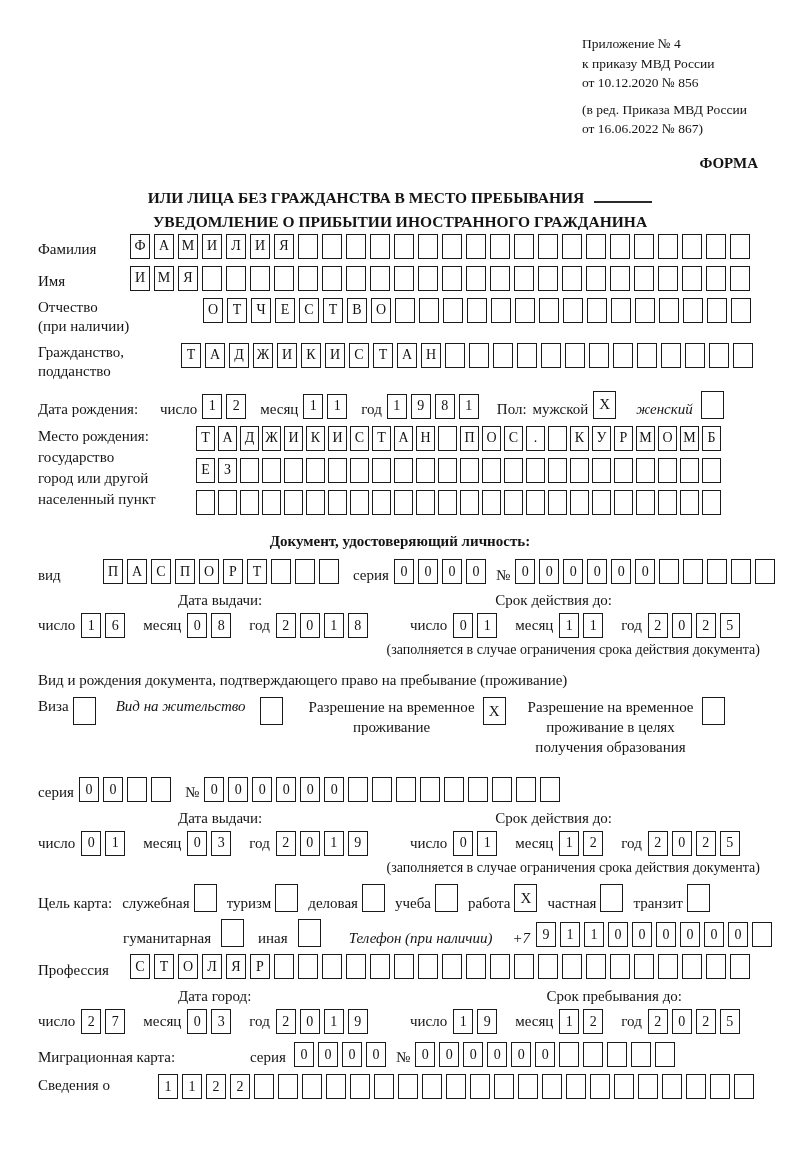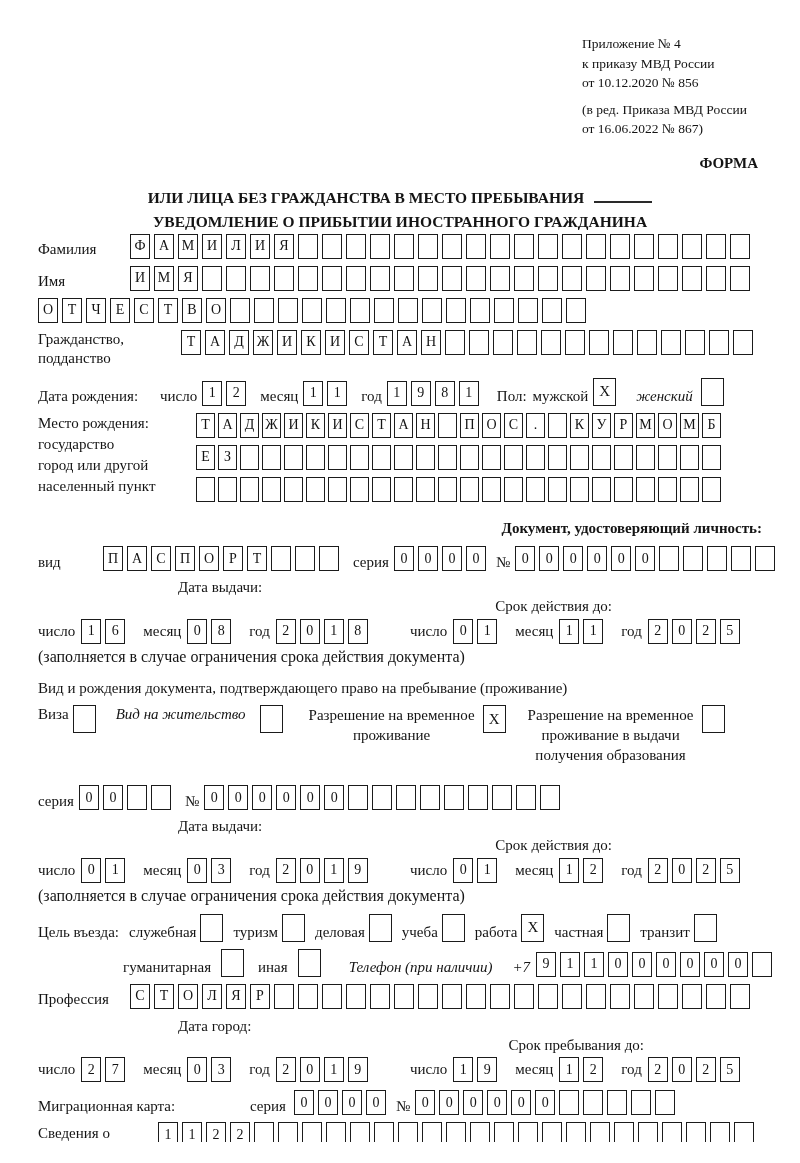--- a/index.html
+++ b/index.html
@@ -30,31 +30,31 @@
     font-size:14px;line-height:1;background:#fff;
   }
   .cells.sm .cell{width:17px;margin-right:3px;}
   .cb{
     display:inline-flex;flex:none;align-items:center;justify-content:center;
     width:21px;height:26px;border:1.5px solid #1b1b1b;font-size:15px;background:#fff;
   }
   .two-line div{line-height:19px;}
   .bp-labels div{line-height:21px;}
   .bp-rows .cells{margin-bottom:7px;}
-  .dochead{text-align:right;font-weight:bold;margin:10px 0 9px 0;font-size:15px;}
+  .dochead{text-align:center;font-weight:bold;margin:10px 0 9px 0;font-size:15px;}
   
-  .dates-heads{display:flex;margin-bottom:3px;flex-direction:column;}
+  .dates-heads{display:flex;margin-bottom:3px;}
   .dh-left{margin-left:140px;}
   .dh-right{margin-left:auto;margin-right:150px;}
   .dates-row{display:flex;align-items:center;}
   .dgroup{display:flex;align-items:center;}
   .dgroup .dlab{margin-right:6px;}
   .dgroup .dlab2{margin-left:14px;margin-right:6px;}
   .dgroup-left{width:372px;}
-  .note{font-size:16px;margin-top:3px;padding-right:2px;}
+  .note{font-size:14px;text-align:right;margin-top:3px;padding-right:2px;}
   .intro{margin-top:9px;line-height:1.7;}
   .opts{align-items:flex-start;margin-top:4px;margin-bottom:20px;}
   .opt-center{text-align:center;line-height:20px;}
   .purps{flex-wrap:nowrap;white-space:nowrap;}
   .purps .plabel{margin:0 4px 0 10px;}
   .mig-lbl{width:152px;}
 </style>
 </head>
 <body>
 
@@ -135,20 +135,24 @@
         <span class="cell"></span>
         <span class="cell"></span>
         <span class="cell"></span>
         <span class="cell"></span>
         <span class="cell"></span>
         <span class="cell"></span>
       </div>
   </div>
 
   <div class="row top">
+    <div class="lbl w165 two-line">
+      <div>Отчество</div>
+      <div>(при наличии)</div>
+    </div>
     <div class="cells">
         <span class="cell">О</span>
         <span class="cell">Т</span>
         <span class="cell">Ч</span>
         <span class="cell">Е</span>
         <span class="cell">С</span>
         <span class="cell">Т</span>
         <span class="cell">В</span>
         <span class="cell">О</span>
         <span class="cell"></span>
@@ -412,21 +416,21 @@
     <span class="cb" style="margin-left:4px;"></span>
     <span class="ml20">Вид на жительство</span>
     <span class="cb ml14"></span>
     <div class="opt-center" style="margin-left:26px;">
       <div>Разрешение на временное</div>
       <div>проживание</div>
     </div>
     <span class="cb" style="margin-left:8px;">X</span>
     <div class="opt-center" style="margin-left:22px;">
       <div>Разрешение на временное</div>
-      <div>проживание в выдачи</div>
+      <div>проживание в целях</div>
       <div>получения образования</div>
     </div>
     <span class="cb" style="margin-left:8px;"></span>
   </div>
 
   <div class="row" style="margin-top:2px;">
     <span class="lbl mr5">серия</span>
     <span class="cells">
         <span class="cell">0</span>
         <span class="cell">0</span>
@@ -495,21 +499,21 @@
             <span class="cell">0</span>
             <span class="cell">2</span>
             <span class="cell">5</span>
           </span>
       </div>
     </div>
     <div class="note">(заполняется в случае ограничения срока действия документа)</div>
   </div>
 
   <div class="row purps" style="margin-top:8px;">
-    <span>Цель въезда:</span>
+    <span>Цель карта:</span>
     <span class="plabel">служебная</span>
     <span class="cb"></span>
     <span class="plabel">туризм</span>
     <span class="cb"></span>
     <span class="plabel">деловая</span>
     <span class="cb"></span>
     <span class="plabel">учеба</span>
     <span class="cb"></span>
     <span class="plabel">работа</span>
     <span class="cb">X</span>
@@ -568,21 +572,21 @@
         <span class="cell"></span>
         <span class="cell"></span>
         <span class="cell"></span>
         <span class="cell"></span>
       </div>
   </div>
 
   <div style="margin-top:8px;">
     <div class="dates-heads">
       <div class="dh-left">Дата город:</div>
-      <div class="dh-right" style="margin-right:118px;">Срок пребывания до:</div>
+      <div class="dh-right" style="margin-right:80px;">Срок пребывания до:</div>
     </div>
     <div class="dates-row">
       <div class="dgroup dgroup-left">
         <span class="dlab">число</span>
         <span class="cells">
             <span class="cell">2</span>
             <span class="cell">7</span>
           </span>
         <span class="dlab2">месяц</span>
         <span class="cells">

